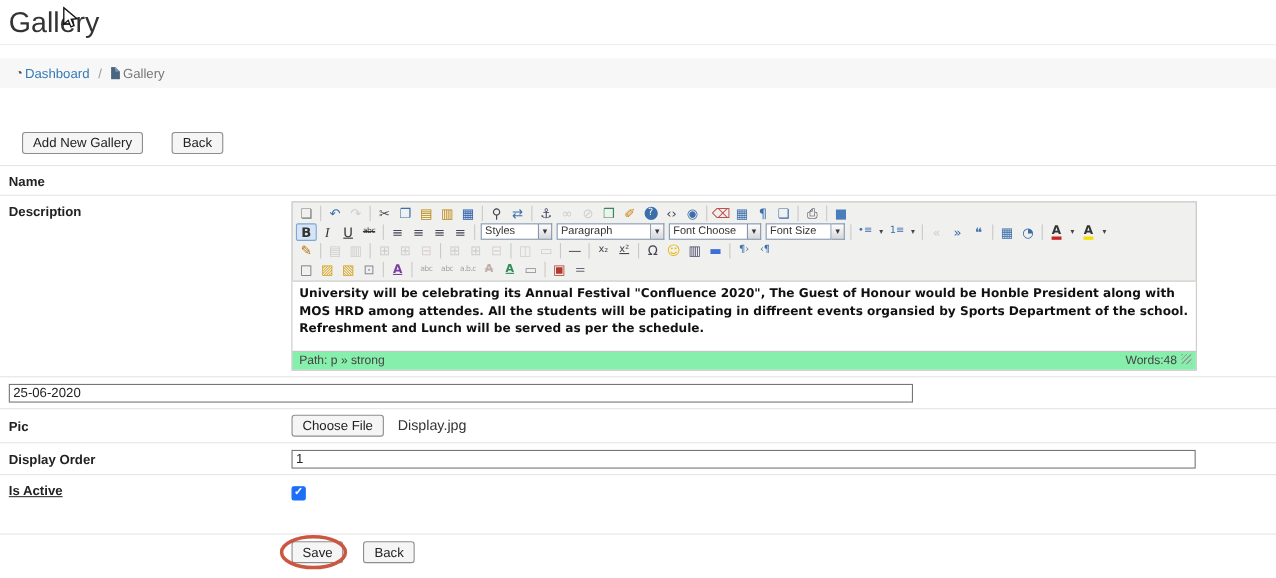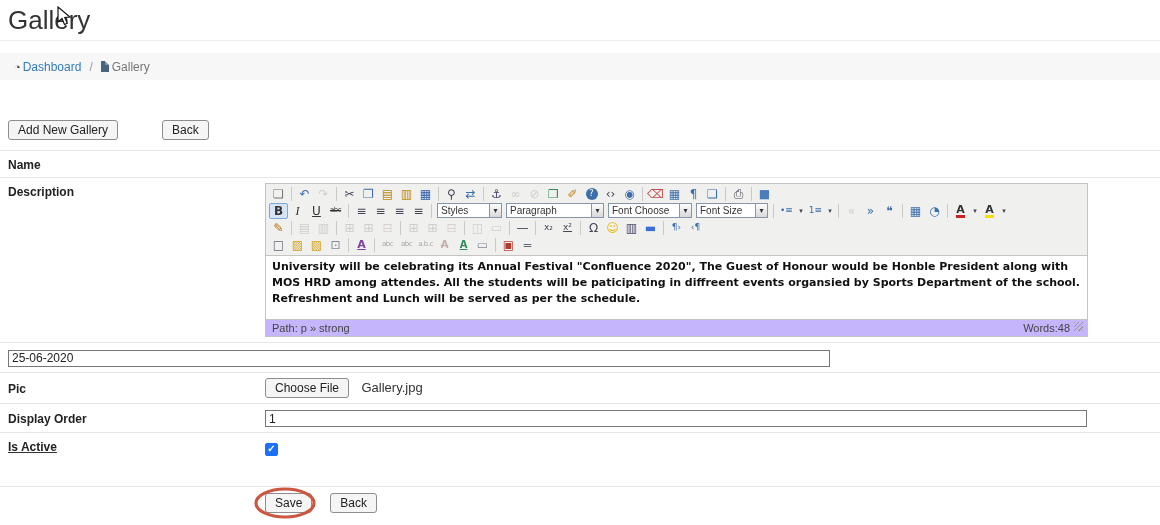--- a/index.html
+++ b/index.html
@@ -11,21 +11,21 @@
                 display:flex; align-items:center; gap:4px; height:27px; }
   .crumb-link { color:#337ab7; text-decoration:none; display:inline-flex; align-items:center; gap:2px; cursor:pointer; }
   .crumb-sep { color:#9a9a9a; margin:0 4px; }
   .crumb-current { color:#777; display:inline-flex; align-items:center; gap:3px; }
   .dash-ic { font-size:11px; color:#444; }
   .file-ic { display:inline-block; width:8px; height:11px; background:#49657f; position:relative; }
   .file-ic::after { content:""; position:absolute; right:0; top:0; border:2px solid #fff; border-left-color:#7d93a8; border-bottom-color:#7d93a8; }
 
   .btn { background:#f5f5f5; border:1px solid #8d8d8d; border-radius:3px; padding:2px 9px;
          font-size:12px; color:#222; font-family:"Liberation Sans",sans-serif; cursor:pointer; }
-  .top-actions { margin:40px 0 0 8px; display:flex; gap:44px; }
+  .top-actions { margin:40px 0 0 20px; display:flex; gap:26px; }
 
   .form { margin-top:10px; }
   .frow { display:flex; border-top:1px solid #e5e5e5; padding:5px 0 5px 8px; align-items:center; }
   .frow.top { align-items:flex-start; }
   .flabel { width:257px; font-size:12px; font-weight:bold; color:#222; padding-top:2px; flex:none; }
   .ffield { flex:1; }
   .tinput { width:822px; height:17px; border:1px solid #767676; font-size:12px; padding:0 3px;
             font-family:"Liberation Sans",sans-serif; color:#222; }
 
   
@@ -53,21 +53,21 @@
   .g-ins { color:#2e8b57; text-decoration:underline; font-weight:bold; font-size:10px; }
   .tarw { width:10px; height:14px; display:flex; align-items:center; justify-content:center;
           font-size:7px; color:#445; cursor:pointer; flex:none; }
   .tsel { display:inline-flex; margin:0 2px; cursor:pointer; flex:none; }
   .tsel-label { background:#fff; border:1px solid #8496ad; font-size:10px; height:15px; line-height:13px;
                 padding:0 3px; color:#333; overflow:hidden; white-space:nowrap; }
   .tsel-btn { width:12px; background:linear-gradient(#fdfdfd,#d8d8d8); border:1px solid #8496ad;
               border-left:none; font-size:8px; color:#334; display:flex; align-items:center; justify-content:center; }
   .econtent { background:#fff; border-top:1px solid #c4c4c4; height:64px; padding:3px 6px; overflow:hidden; }
   .econtent p { font:bold 11px "DejaVu Sans", sans-serif; color:#111; line-height:1.45; }
-  .estatus { display:flex; justify-content:space-between; align-items:center; background:#c4b5fd;
+  .estatus { display:flex; justify-content:space-between; align-items:center; background:#86efac;
              border-top:1px solid #c4c4c4; font-size:11px; color:#444; padding:1px 4px 1px 6px; height:17px; }
   .estatus-right { display:flex; align-items:flex-start; gap:4px; }
   .resize-grip { width:9px; height:9px;
                  background:repeating-linear-gradient(135deg,#9a9a9a 0 1px,transparent 1px 3px); cursor:nwse-resize; }
 
   .filename { font-size:13px; color:#333; margin-left:8px; }
   .cbx { width:13px; height:13px; background:#1b6ff8; border:1px solid #1b6ff8; border-radius:2px;
          display:inline-flex; align-items:center; justify-content:center; cursor:pointer; }
   .cbx-check { color:#fff; font-size:10px; font-weight:bold; line-height:1; }
   .frow.last { height:54px; align-items:flex-start;text-decoration:underline; }
@@ -406,21 +406,21 @@
   <div class="frow">
     <div class="ffield">
       <input class="tinput" type="text" value="25-06-2020" style="">
     </div>
   </div>
 
   <div class="frow">
     <div class="flabel">Pic</div>
     <div class="ffield">
       <button class="btn">Choose File</button>
-      <span class="filename">Gallery.jpg</span>
+      <span class="filename">Display.jpg</span>
     </div>
   </div>
 
   <div class="frow">
     <div class="flabel">Display Order</div>
     <div class="ffield">
       <input class="tinput" type="text" value="1" style="">
     </div>
   </div>
 

